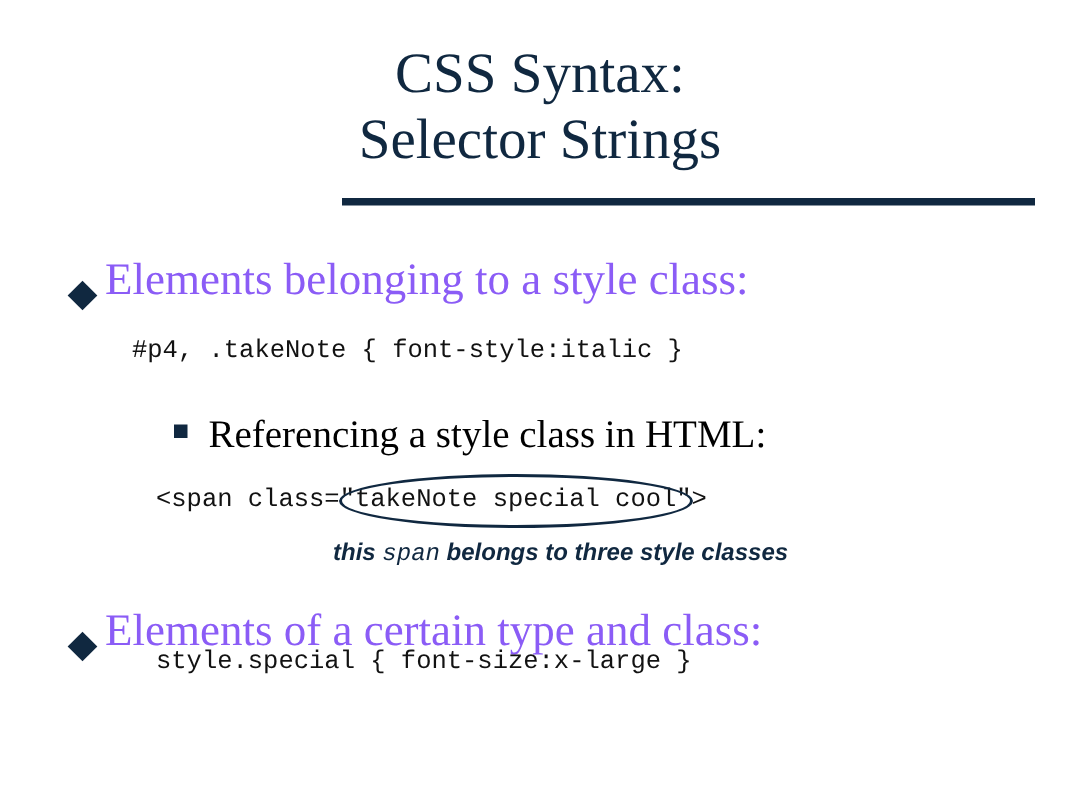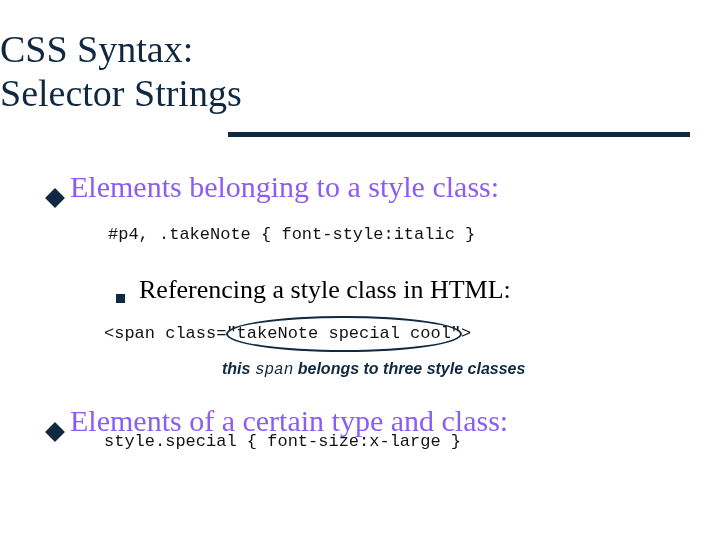--- a/index.html
+++ b/index.html
@@ -16,21 +16,21 @@
   .slide {
     position: relative;
     width: 720px;
     height: 540px;
   }
   .title {
     position: absolute;
     top: 28px;
     left: 0;
     width: 720px;
-    text-align: left;
+    text-align: center;
     font-size: 38px;
     line-height: 1.15;
     color: #102840;
   }
   .title-line1 { display: block; }
   .title-line2 { display: block; }
   .title-underline {
     position: absolute;
     top: 132px;
     left: 228px;
@@ -53,21 +53,21 @@
     position: relative;
     top: 8px;
   }
   .bullet-text {
     font-size: 30px;
     color: #8b5cf6;
   }
   .sub-row {
     position: absolute;
     display: flex;
-    align-items: center;
+    align-items: flex-start;
   }
   .square {
     width: 9px;
     height: 9px;
     background: #102840;
     flex: 0 0 9px;
     margin-right: 14px;
     position: relative;
     top: 8px;
   }
@@ -110,21 +110,21 @@
     <span class="title-line1">CSS Syntax:</span>
     <span class="title-line2">Selector Strings</span>
   </div>
   <div class="title-underline"></div>
 
   <div class="bullet-row" style="top:170px; left:48px;">
     <div class="diamond"></div>
     <div class="bullet-text">Elements belonging to a style class:</div>
   </div>
 
-  <div class="code" style="top:225px; left:108px;">#p4, .takeNote { font-style:italic }</div>
+  <div class="code" style="top:225px; left:88px;">#p4, .takeNote { font-style:italic }</div>
 
   <div class="sub-row" style="top:275px; left:116px;">
     <div class="square"></div>
     <div class="sub-text">Referencing a style class in HTML:</div>
   </div>
 
   <div class="code" style="top:324px; left:104px;">&lt;span class="takeNote special cool"&gt;</div>
 
   <div class="ellipse" style="top:316px; left:226px; width:232px; height:32px;"></div>
 

